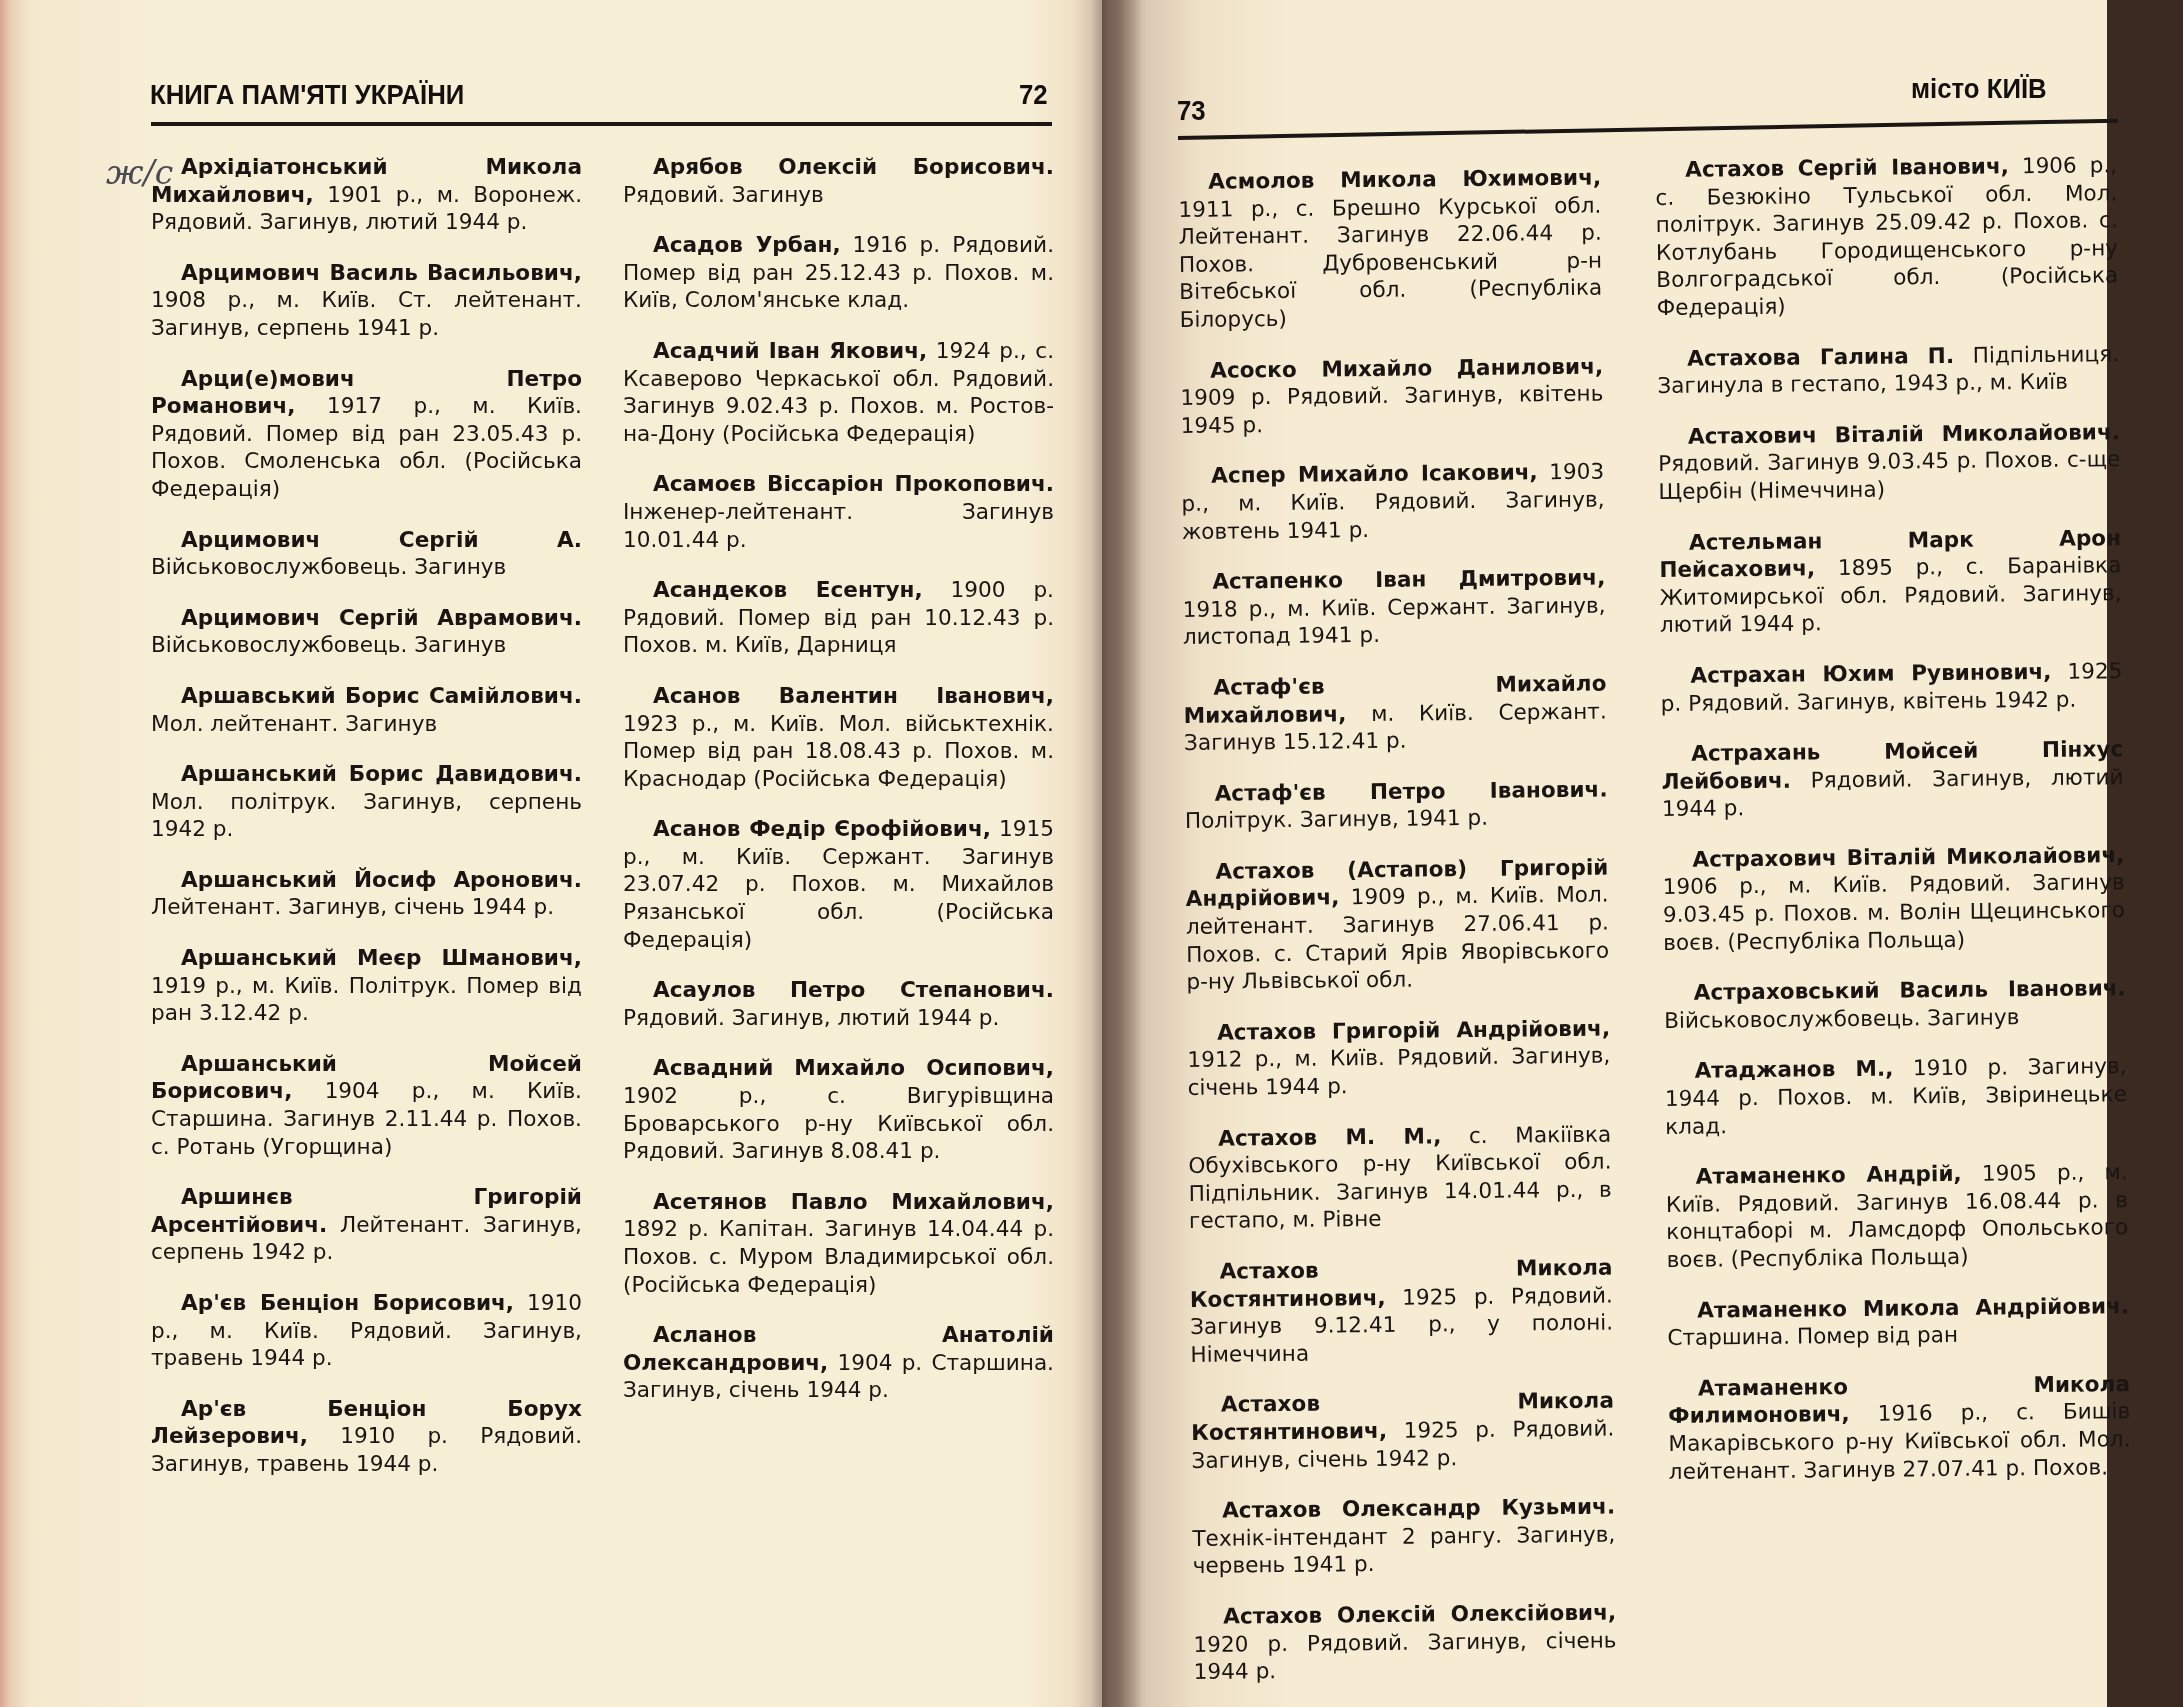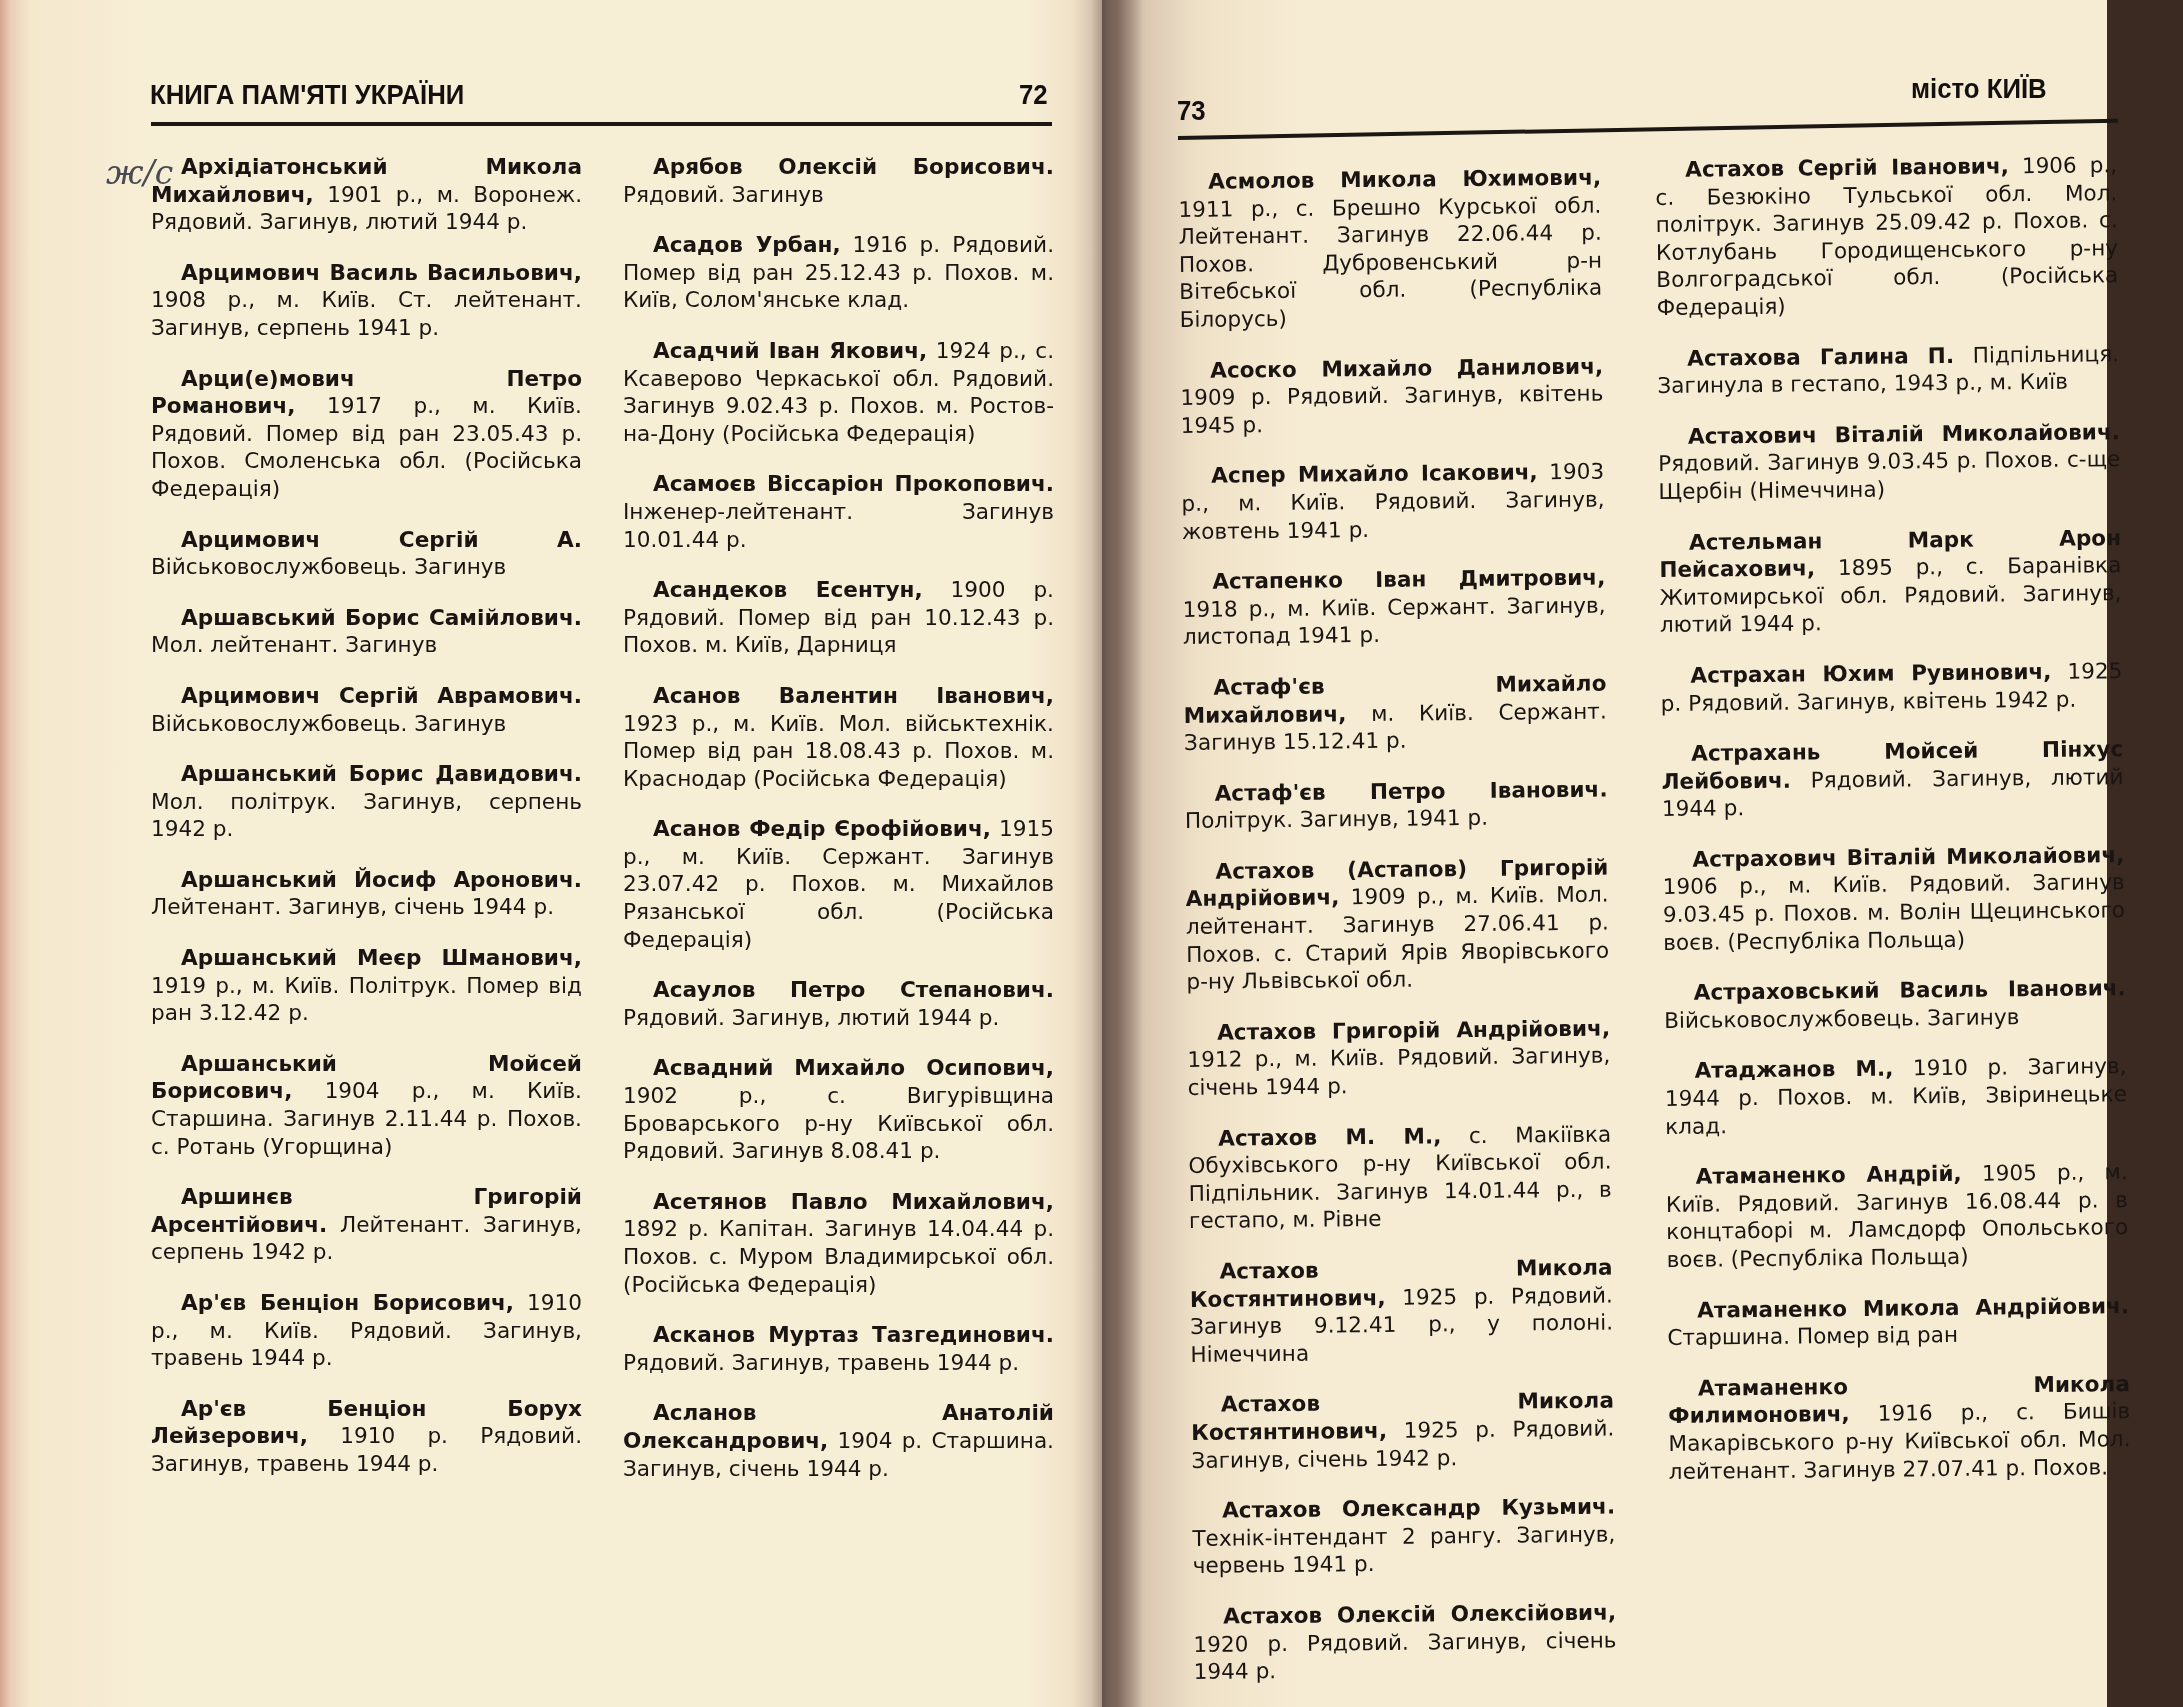--- a/index.html
+++ b/index.html
@@ -52,42 +52,41 @@
   <div class="running-head" style="left:150px; top:79px;">КНИГА ПАМ'ЯТІ УКРАЇНИ</div>
   <div class="running-head" style="left:1019px; top:79px;">72</div>
   <div class="rule" style="left:151px; top:122px; width:901px;"></div>
   <div class="handmark" style="left:106px; top:153px; font-size:33px;font-style:italic;">ж/с</div>
 
   <div class="column" id="col-1" style="left:151px; width:431px;">
       <p class="entry"><span class="name">Архідіатонський Микола Михайлович,</span><span class="details"> 1901 р., м. Воронеж. Рядовий. Загинув, лютий 1944 р.</span></p>
       <p class="entry"><span class="name">Арцимович Василь Васильович,</span><span class="details"> 1908 р., м. Київ. Ст. лейтенант. Загинув, серпень 1941 р.</span></p>
       <p class="entry"><span class="name">Арци(е)мович Петро Романович,</span><span class="details"> 1917 р., м. Київ. Рядовий. Помер від ран 23.05.43 р. Похов. Смоленська обл. (Російська Федерація)</span></p>
       <p class="entry"><span class="name">Арцимович Сергій А.</span><span class="details"> Військовослужбовець. Загинув</span></p>
+      <p class="entry"><span class="name">Арцимович Сергій Аврамович.</span><span class="details"> Військовослужбовець. Загинув</span></p>
       <p class="entry"><span class="name">Аршавський Борис Самійлович.</span><span class="details"> Мол. лейтенант. Загинув</span></p>
-      <p class="entry"><span class="name">Арцимович Сергій Аврамович.</span><span class="details"> Військовослужбовець. Загинув</span></p>
       <p class="entry"><span class="name">Аршанський Борис Давидович.</span><span class="details"> Мол. політрук. Загинув, серпень 1942 р.</span></p>
       <p class="entry"><span class="name">Аршанський Йосиф Аронович.</span><span class="details"> Лейтенант. Загинув, січень 1944 р.</span></p>
       <p class="entry"><span class="name">Аршанський Меєр Шманович,</span><span class="details"> 1919 р., м. Київ. Політрук. Помер від ран 3.12.42 р.</span></p>
       <p class="entry"><span class="name">Аршанський Мойсей Борисович,</span><span class="details"> 1904 р., м. Київ. Старшина. Загинув 2.11.44 р. Похов. с. Ротань (Угорщина)</span></p>
       <p class="entry"><span class="name">Аршинєв Григорій Арсентійович.</span><span class="details"> Лейтенант. Загинув, серпень 1942 р.</span></p>
       <p class="entry"><span class="name">Ар'єв Бенціон Борисович,</span><span class="details"> 1910 р., м. Київ. Рядовий. Загинув, травень 1944 р.</span></p>
       <p class="entry"><span class="name">Ар'єв Бенціон Борух Лейзерович,</span><span class="details"> 1910 р. Рядовий. Загинув, травень 1944 р.</span></p>
     </div>
   <div class="column" id="col-2" style="left:623px; width:431px;">
       <p class="entry"><span class="name">Арябов Олексій Борисович.</span><span class="details"> Рядовий. Загинув</span></p>
       <p class="entry"><span class="name">Асадов Урбан,</span><span class="details"> 1916 р. Рядовий. Помер від ран 25.12.43 р. Похов. м. Київ, Солом'янське клад.</span></p>
       <p class="entry"><span class="name">Асадчий Іван Якович,</span><span class="details"> 1924 р., с. Ксаверово Черкаської обл. Рядовий. Загинув 9.02.43 р. Похов. м. Ростов-на-Дону (Російська Федерація)</span></p>
       <p class="entry"><span class="name">Асамоєв Віссаріон Прокопович.</span><span class="details"> Інженер-лейтенант. Загинув 10.01.44 р.</span></p>
       <p class="entry"><span class="name">Асандеков Есентун,</span><span class="details"> 1900 р. Рядовий. Помер від ран 10.12.43 р. Похов. м. Київ, Дарниця</span></p>
       <p class="entry"><span class="name">Асанов Валентин Іванович,</span><span class="details"> 1923 р., м. Київ. Мол. військтехнік. Помер від ран 18.08.43 р. Похов. м. Краснодар (Російська Федерація)</span></p>
       <p class="entry"><span class="name">Асанов Федір Єрофійович,</span><span class="details"> 1915 р., м. Київ. Сержант. Загинув 23.07.42 р. Похов. м. Михайлов Рязанської обл. (Російська Федерація)</span></p>
       <p class="entry"><span class="name">Асаулов Петро Степанович.</span><span class="details"> Рядовий. Загинув, лютий 1944 р.</span></p>
       <p class="entry"><span class="name">Асвадний Михайло Осипович,</span><span class="details"> 1902 р., с. Вигурівщина Броварського р-ну Київської обл. Рядовий. Загинув 8.08.41 р.</span></p>
       <p class="entry"><span class="name">Асетянов Павло Михайлович,</span><span class="details"> 1892 р. Капітан. Загинув 14.04.44 р. Похов. с. Муром Владимирської обл. (Російська Федерація)</span></p>
-      <p class="entry"><span class="name">Асканов Муртаз Тазгединович.</span><span class="details"> Рядовий. Загинув, травень 1944 р.</span></p>
       <p class="entry"><span class="name">Асланов Анатолій Олександрович,</span><span class="details"> 1904 р. Старшина. Загинув, січень 1944 р.</span></p>
     </div>
 </div>
 
 <div class="page" id="page-right">
   <div class="running-head" style="left:75px; top:95px;">73</div>
   <div class="running-head" style="left:809px; top:73px;">місто КИЇВ</div>
   <div class="rule" style="left:76px; top:136px; width:940px; transform: rotate(-1.05deg); transform-origin:left center;"></div>
 
   <div class="column" id="col-3" style="left:76px; top:168px; width:423px; transform: rotate(-0.6deg); transform-origin:left top;">

